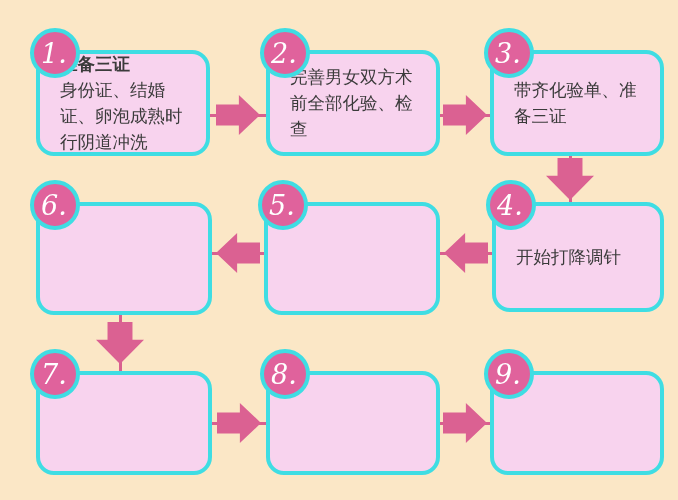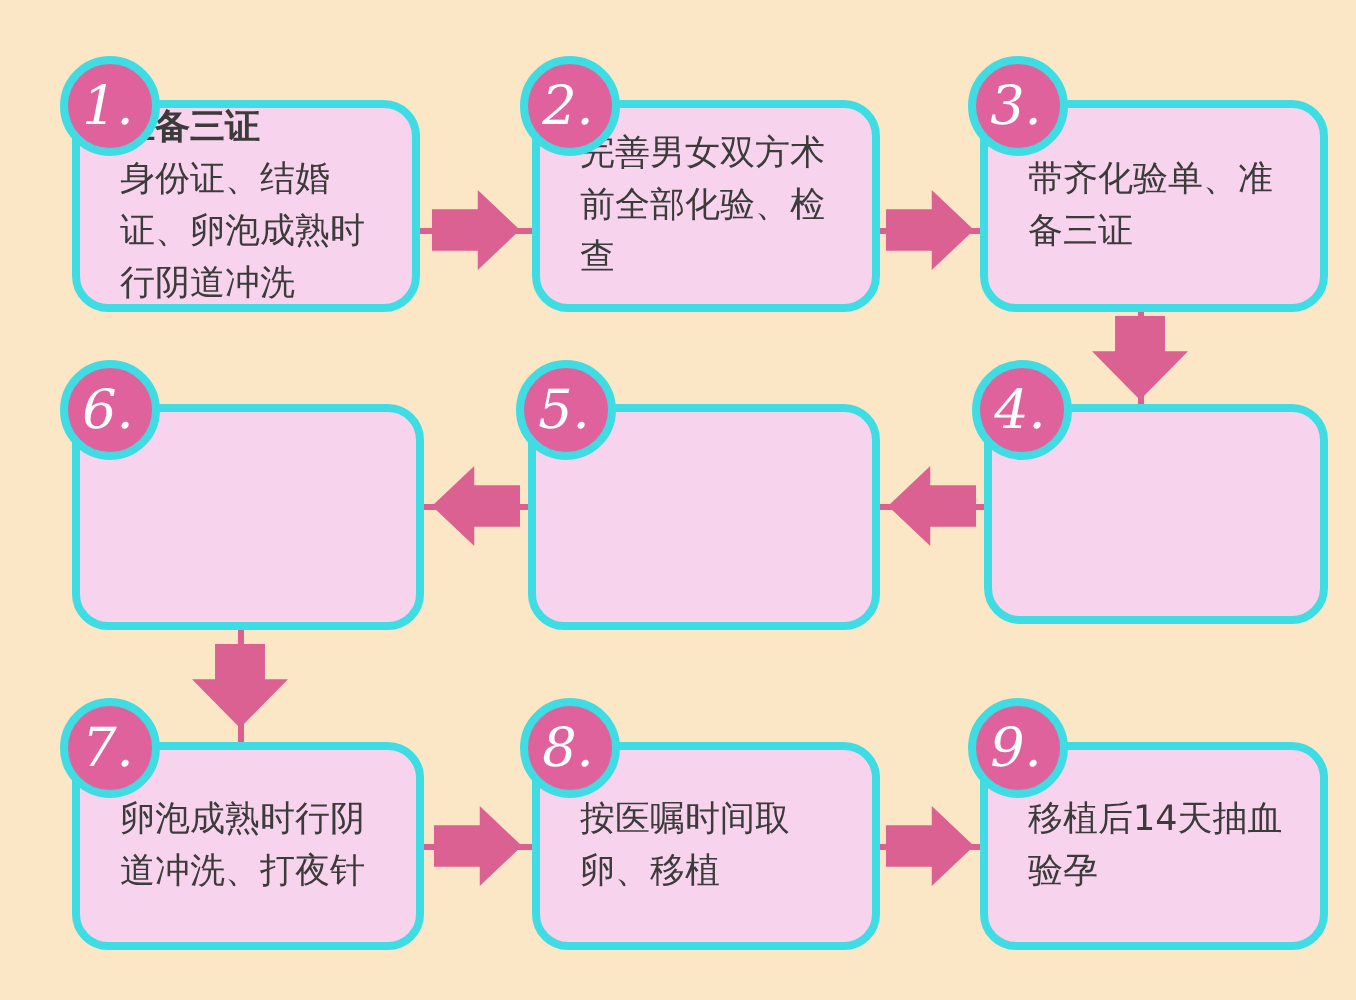--- a/index.html
+++ b/index.html
@@ -85,53 +85,51 @@
     <div class="badge">
         <span>3.</span>
       </div>
     <div class="body">带齐化验单、准备三证</div>
   </div>
 
   <div class="box" style="left:492px;top:202px;width:172px;height:110px;">
     <div class="badge">
         <span>4.</span>
       </div>
+    <div class="body">开始打降调针</div>
   </div>
 
   <div class="box" style="left:264px;top:202px;width:176px;height:113px;">
     <div class="badge">
         <span>5.</span>
       </div>
   </div>
 
   <div class="box" style="left:36px;top:202px;width:176px;height:113px;">
     <div class="badge">
         <span>6.</span>
       </div>
   </div>
 
   <div class="box" style="left:36px;top:371px;width:176px;height:104px;">
     <div class="badge">
         <span>7.</span>
       </div>
-    <div class="body">卵泡成熟时行阴道冲洗、打夜针</div>
   </div>
 
   <div class="box" style="left:266px;top:371px;width:174px;height:104px;">
     <div class="badge">
         <span>8.</span>
       </div>
-    <div class="body">按医嘱时间取卵、移植</div>
   </div>
 
   <div class="box" style="left:490px;top:371px;width:174px;height:104px;">
     <div class="badge">
         <span>9.</span>
       </div>
-    <div class="body">移植后14天抽血验孕</div>
   </div>
 
   <div class="arrow h" style="left:210px;top:95px;width:56px;">
     <div class="line"></div>
       <div class="glyph right"></div>
   </div>
   <div class="arrow h" style="left:440px;top:95px;width:50px;">
     <div class="line"></div>
       <div class="glyph right"></div>
   </div>

